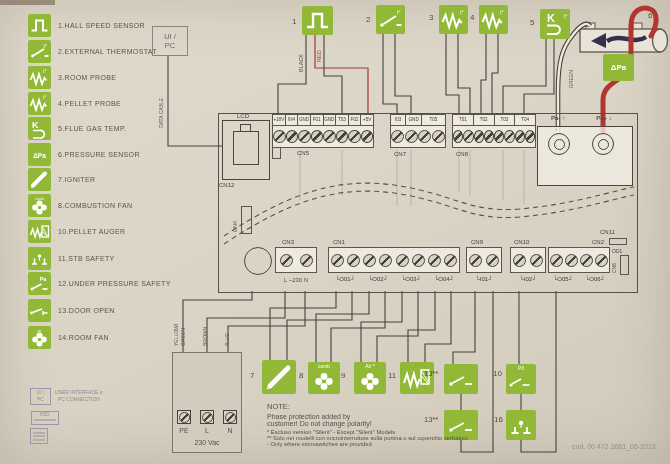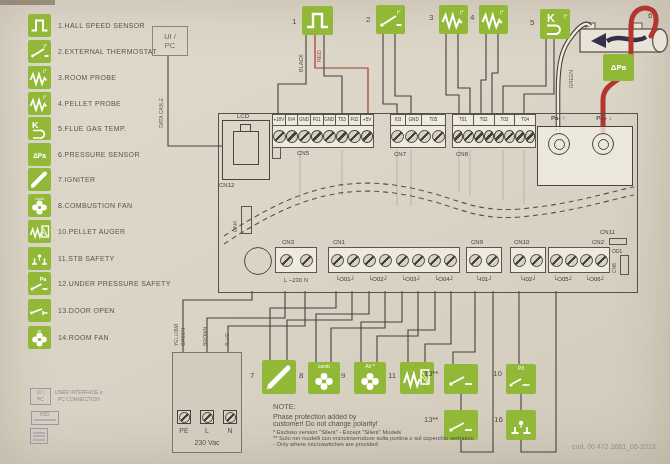--- a/index.html
+++ b/index.html
@@ -535,21 +535,21 @@
   </div>
   <span class="num" style="left:494px;top:415px">16</span>
   <div class="gbox" style="left:506px;top:410px;width:30px;height:30px">
     <svg width="30" height="30" viewBox="0 0 30 30">
         <path d="M9,23v-6 M5.5,23h7 M21,23v-6 M17.5,23h7" stroke="#fff" stroke-width="1.8"></path>
         <circle cx="15" cy="13" r="2.2" fill="#fff"></circle>
         <path d="M15,15.5v2" stroke="#fff" stroke-width="1.4"></path>
       </svg>
   </div>
 
-  <div class="ab note" style="left:273px;top:402px;width:240px;color:#55514a">
+  <div class="ab note" style="left:267px;top:402px;width:240px;color:#55514a">
     <div style="font-size:7.5px;margin-bottom:2px">NOTE:</div>
     <div style="font-size:7px">Phase protection  added by</div>
     <div style="font-size:7px;margin-bottom:2px">customer! Do not change polarity!</div>
     <div style="font-size:5.8px;white-space:nowrap">* Escluso version "Silent" - Except "Silent" Models</div>
     <div style="font-size:5.8px">** Solo nei modelli con microinterruttore sulla portina o sul coperchio serbatoio</div>
     <div style="font-size:5.8px">- Only where microswitches are provided</div>
   </div>
 
   <div class="t" style="left:572px;top:443px;font-size:7px;color:#95907f">cod. 00 472 3681_06-2013</div>
 

